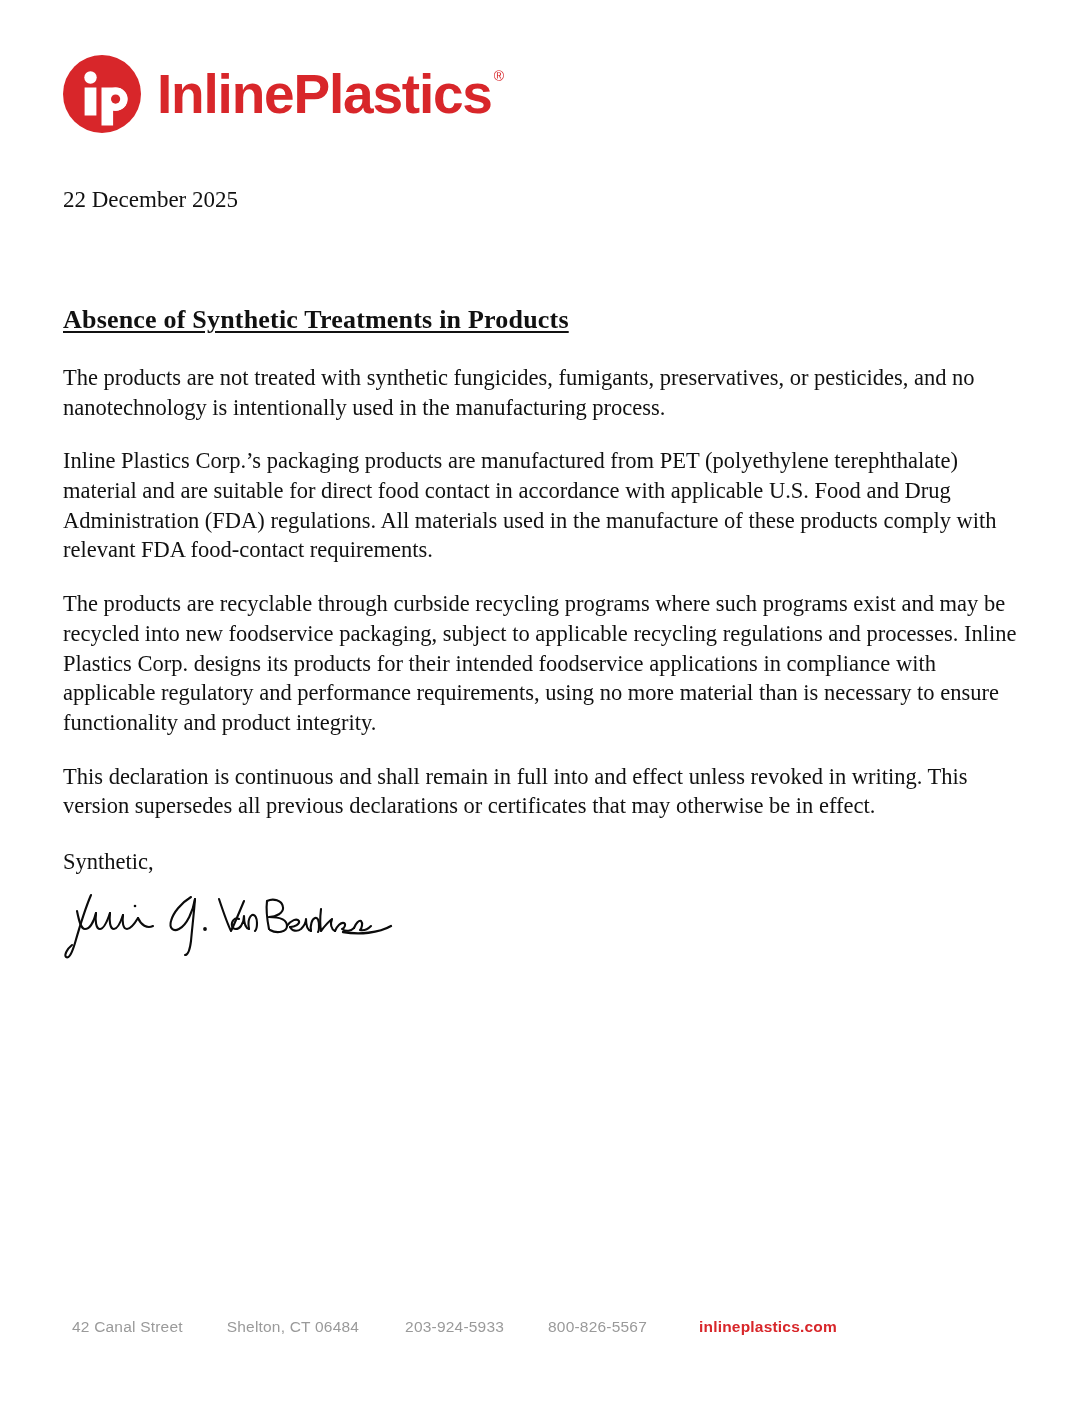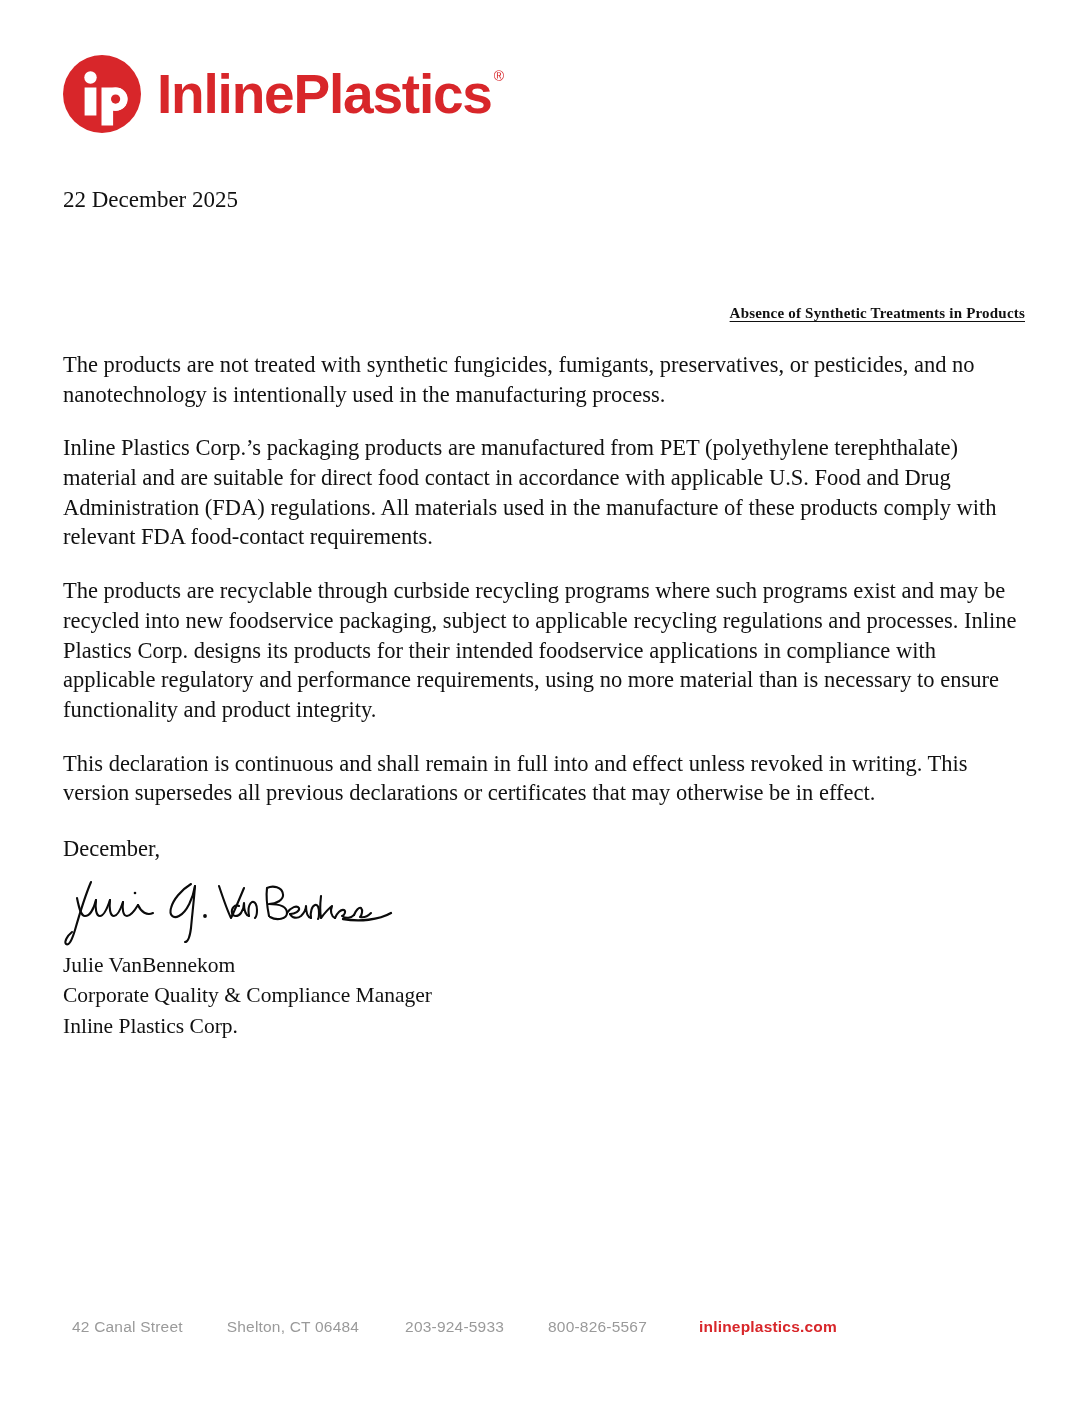--- a/index.html
+++ b/index.html
@@ -69,23 +69,23 @@
     line-height: 1.25;
     color: #111111;
   }
   .content {
     position: absolute;
     left: 63px;
     top: 305px;
     width: 962px;
   }
   .doc-title {
-    text-align: right;
+    text-align: left;
     font-weight: bold;
-    font-size: 15px;
+    font-size: 26px;
     letter-spacing: 0.2px;
     margin: 0 0 28px 0;
   }
   .doc-title span {
     text-decoration: underline;
     text-underline-offset: 3px;
   }
   p.para {
     margin: 0 0 24px 0;
     font-size: 22.5px;
@@ -166,21 +166,21 @@
 
     <h1 class="doc-title">
       <span>Absence of Synthetic Treatments in Products</span>
     </h1>
 
     <p class="para">The products are not treated with synthetic fungicides, fumigants, preservatives, or pesticides, and no nanotechnology is intentionally used in the manufacturing process.</p>
     <p class="para">Inline Plastics Corp.’s packaging products are manufactured from PET (polyethylene terephthalate) material and are suitable for direct food contact in accordance with applicable U.S. Food and Drug Administration (FDA) regulations. All materials used in the manufacture of these products comply with relevant FDA food-contact requirements.</p>
     <p class="para">The products are recyclable through curbside recycling programs where such programs exist and may be recycled into new foodservice packaging, subject to applicable recycling regulations and processes. Inline Plastics Corp. designs its products for their intended foodservice applications in compliance with applicable regulatory and performance requirements, using no more material than is necessary to ensure functionality and product integrity.</p>
     <p class="para">This declaration is continuous and shall remain in full into and effect unless revoked in writing. This version supersedes all previous declarations or certificates that may otherwise be in effect.</p>
 
-    <p class="closing">December,</p>
+    <p class="closing">Synthetic,</p>
 
     <div class="signature-area">
       <svg width="330" height="78" viewBox="0 0 330 78" aria-hidden="true">
         <g fill="none" stroke="#0b0b0b" stroke-width="2.1" stroke-linecap="round" stroke-linejoin="round">
 
           <path d="M28 10 C22 24 16 44 12 58 C9 68 6 74 3 72 C1 70 4 64 9 60"></path>
           <path d="M14 26 C16 36 18 44 22 44 C27 44 31 36 33 28"></path>
 
           <path d="M33 28 C32 36 33 44 37 44 C41 44 45 34 47 28"></path>
           <path d="M47 28 C46 36 47 44 51 44 C55 44 58 36 60 30"></path>
@@ -205,25 +205,20 @@
           <path d="M248 46 C247 40 249 34 252 33 C255 32 256 36 256 41 C256 44 256 46 255 47"></path>
           <path d="M258 24 C257 33 257 41 258 46 C261 42 265 37 269 34 C267 39 268 44 272 46"></path>
           <path d="M272 46 C274 41 278 37 281 38 C283 39 282 43 279 44 C283 47 288 46 291 43"></path>
           <path d="M291 43 C293 38 296 35 298 36 C300 38 299 43 297 45 C301 46 305 44 308 41"></path>
 
           <path d="M280 47 C296 50 316 48 328 41" stroke-width="2.3"></path>
         </g>
       </svg>
     </div>
 
-    <div class="signer-block">
-      <div>Julie VanBennekom</div>
-      <div>Corporate Quality &amp; Compliance Manager</div>
-      <div>Inline Plastics Corp.</div>
-    </div>
 
   </div>
 
   <div class="footer">
     <span class="f-item addr1">42 Canal Street</span>
     <span class="f-item addr2">Shelton, CT 06484</span>
     <span class="f-item phone1">203-924-5933</span>
     <span class="f-item phone2">800-826-5567</span>
     <span class="f-web">inlineplastics.com</span>
   </div>

